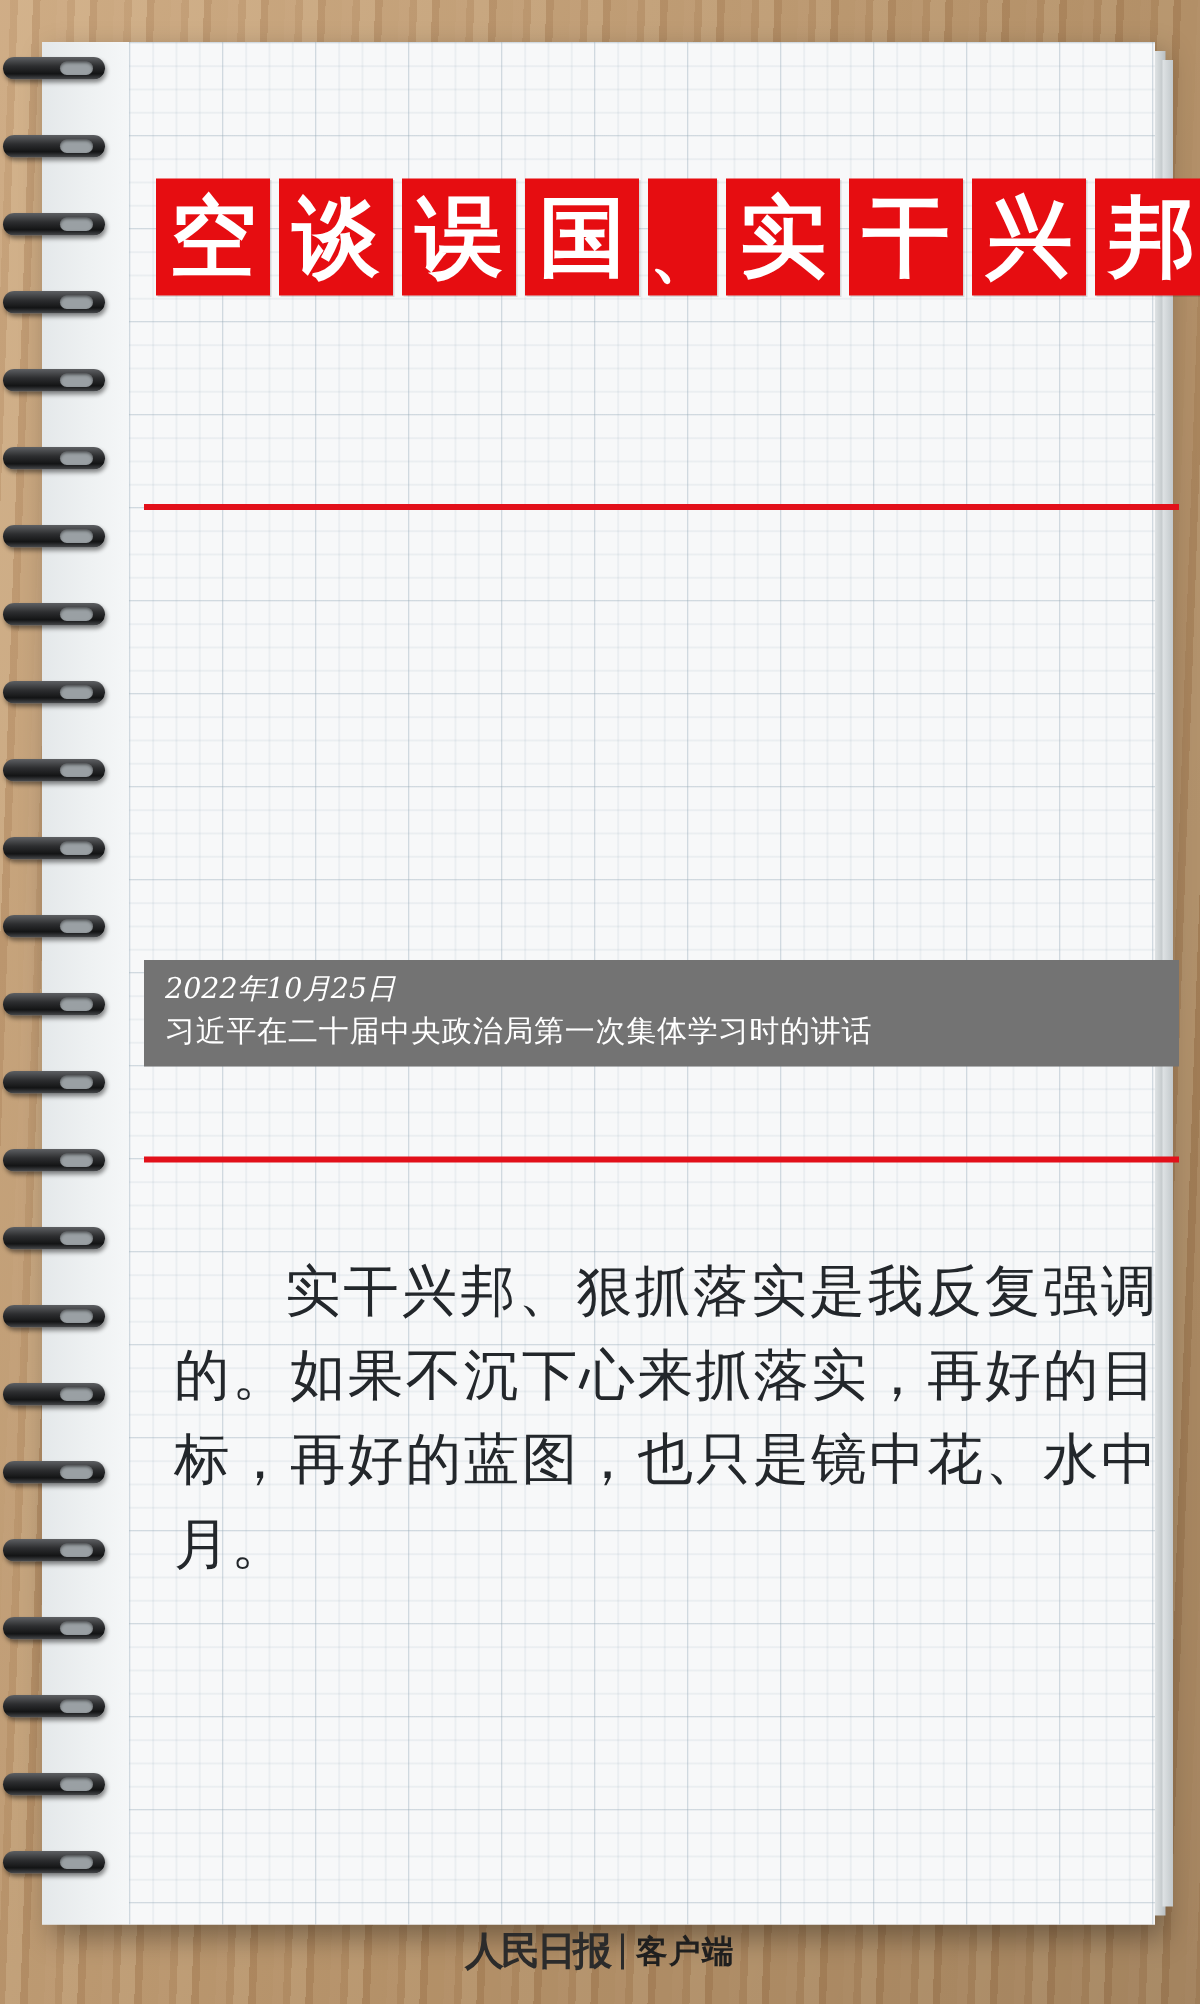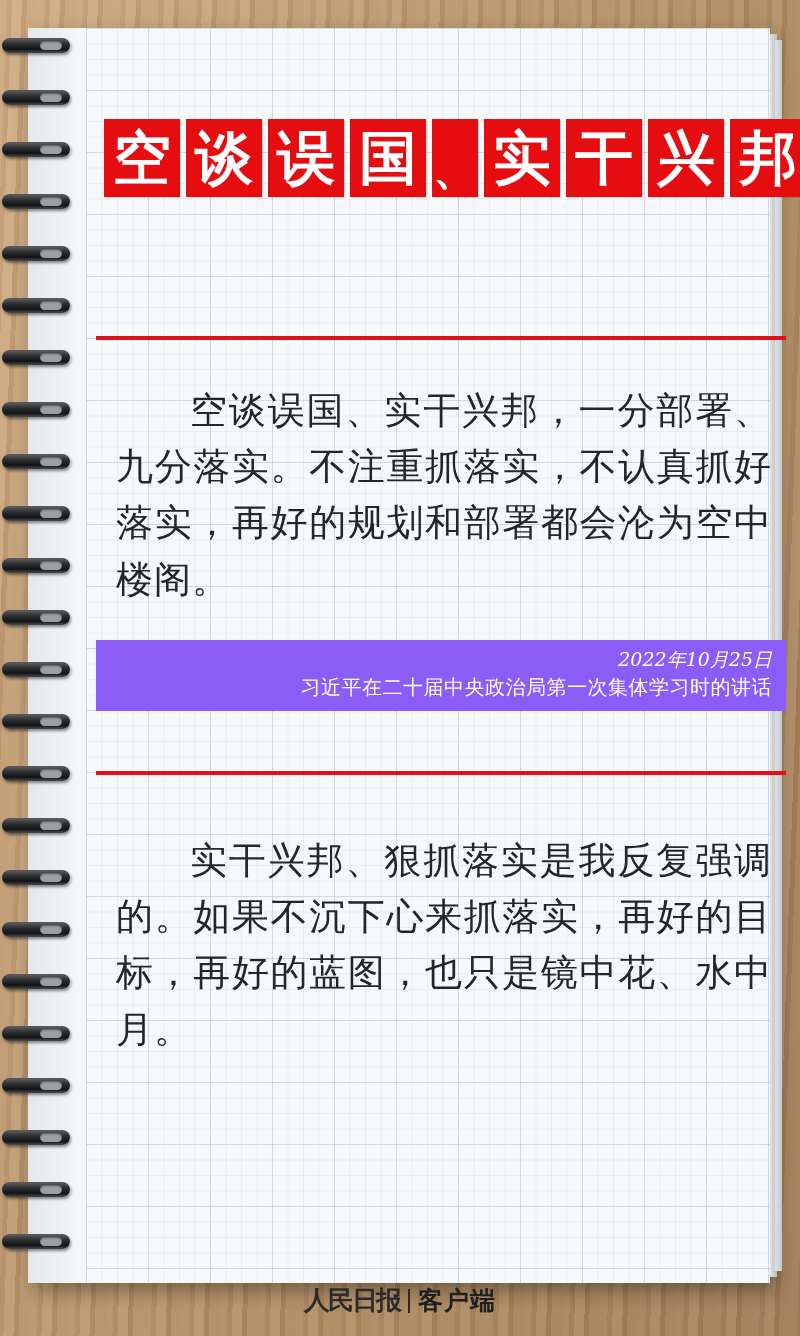--- a/index.html
+++ b/index.html
@@ -187,25 +187,25 @@
     text-indent: 74px;
     letter-spacing: 1px;
     text-align: justify;
   }
 
   
   .attrib {
     position: absolute;
     left: 10px;
     width: 690px;
-    background: #8b5cf6;
+    background: #737373;
     color: #ffffff;
     box-sizing: border-box;
     padding: 7px 14px 10px 14px;
-    text-align: right;
+    text-align: left;
   }
   .attrib .date {
     font-family: "DejaVu Serif", serif;
     font-style: italic;
     font-size: 19px;
     line-height: 1.3;
     display: block;
   }
   .attrib .src {
     font-family: "DejaVu Serif", serif;
@@ -237,21 +237,21 @@
   }
   .footer .divider {
     width: 2px;
     height: 24px;
     background: #2b2b2b;
     margin: 0 6px;
   }
   .footer .app {
     font-family: Liberation Mono, monospace;
     font-weight: bold;
-    font-size: 25px;
+    font-size: 21px;
     color: #1f1f1f;
     letter-spacing: 1px;
   }
 </style>
 </head>
 <body>
 
 <div class="desk"></div>
 
 <div class="notebook">
@@ -268,21 +268,20 @@
       <div class="title-char">误</div>
       <div class="title-char">国</div>
       <div class="title-char punct">、</div>
       <div class="title-char">实</div>
       <div class="title-char">干</div>
       <div class="title-char">兴</div>
       <div class="title-char">邦</div>
     </div>
 
     <div class="rule" style="top:308px;"></div>
-    <div class="quote" style="top:355px;">空谈误国、实干兴邦，一分部署、九分落实。不注重抓落实，不认真抓好落实，再好的规划和部署都会沦为空中楼阁。</div>
     <div class="attrib" style="top:612px;">
       <span class="date">2022年10月25日</span>
       <span class="src">习近平在二十届中央政治局第一次集体学习时的讲话</span>
     </div>
 
     <div class="rule" style="top:743px;"></div>
     <div class="quote" style="top:805px;">实干兴邦、狠抓落实是我反复强调的。如果不沉下心来抓落实，再好的目标，再好的蓝图，也只是镜中花、水中月。</div>
 
   </div>
 </div>

